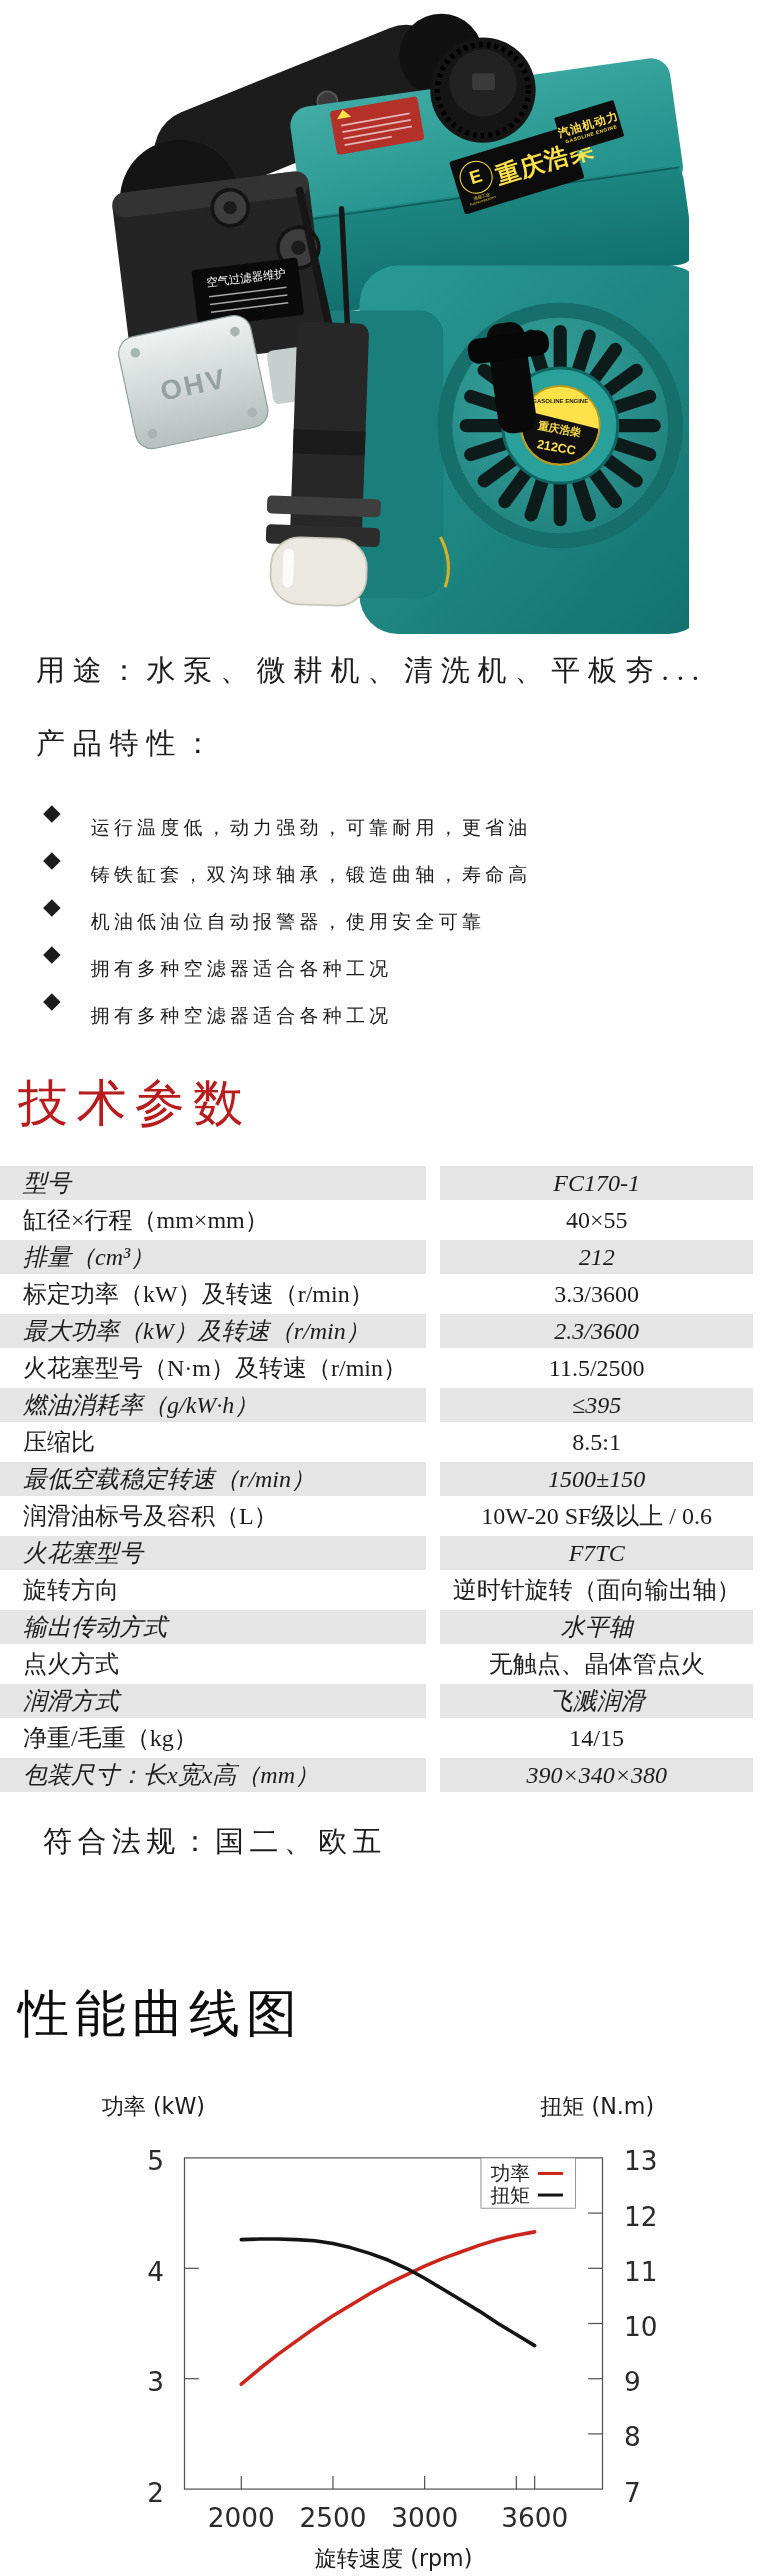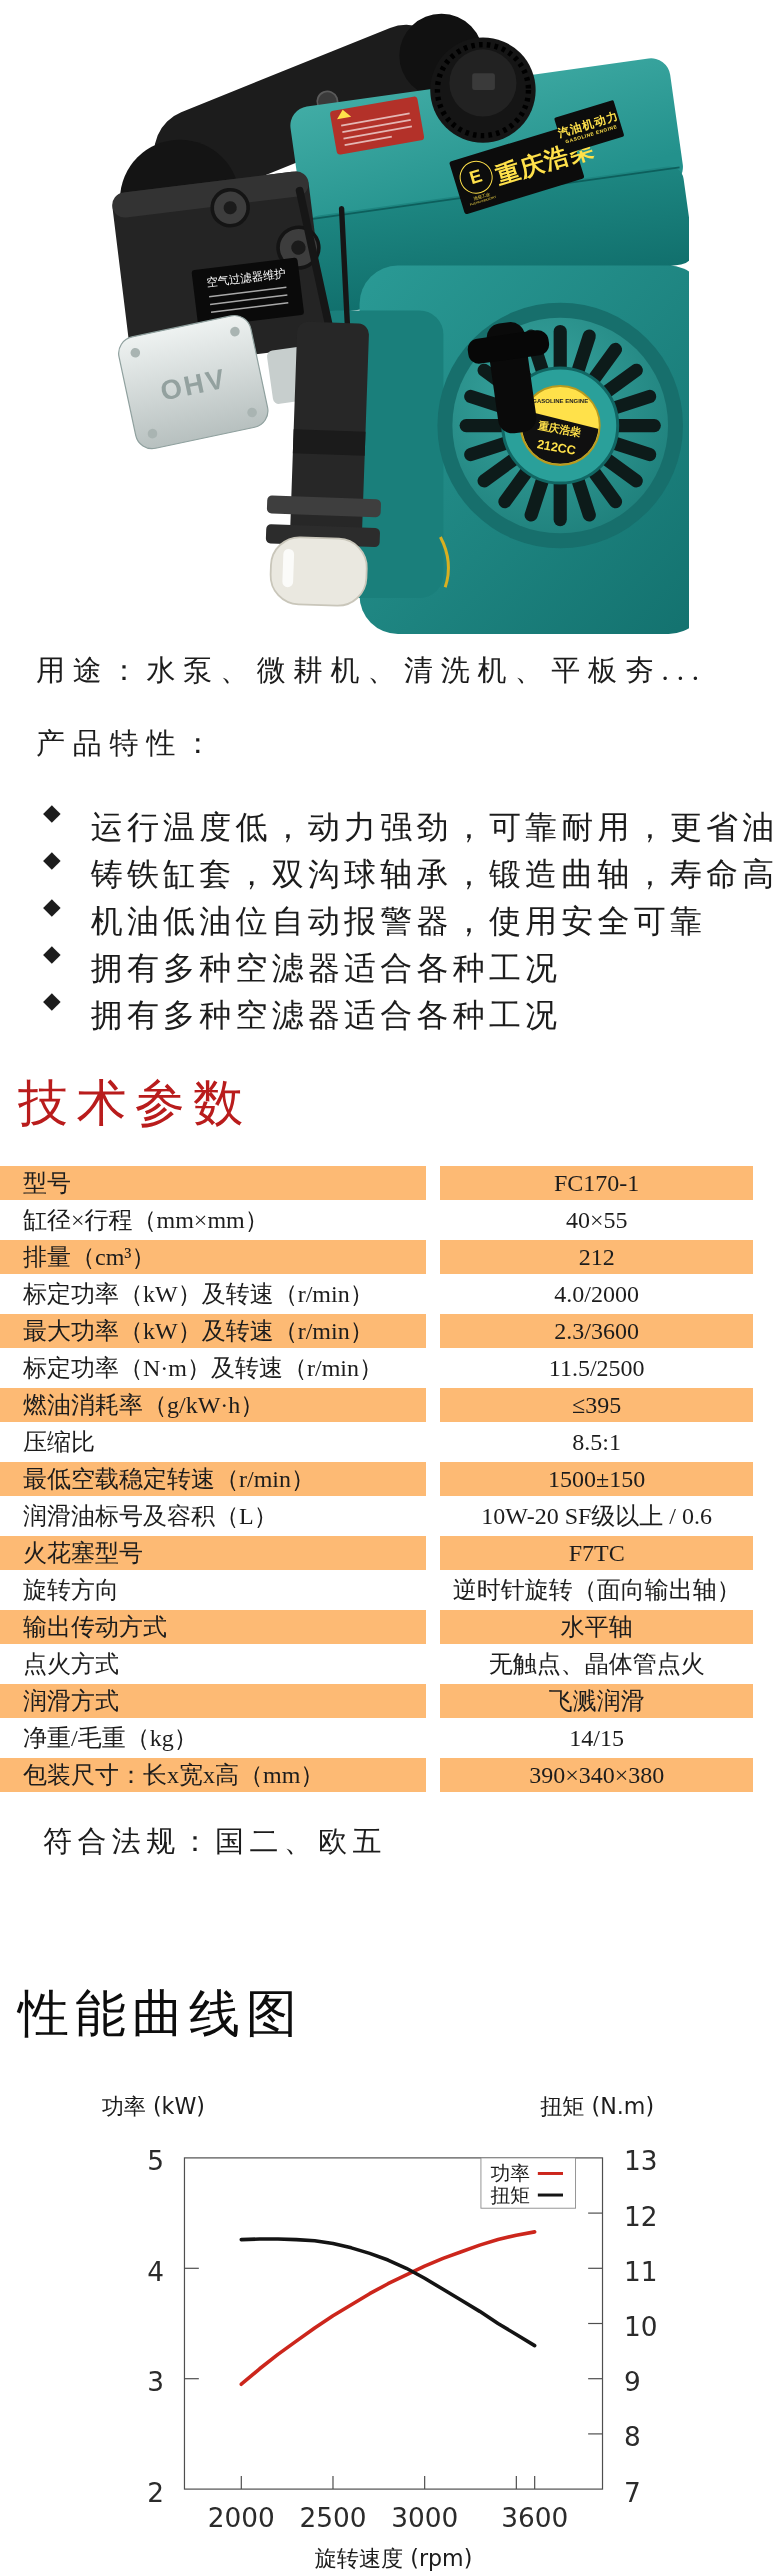--- a/index.html
+++ b/index.html
@@ -38,35 +38,35 @@
   }
   .tag-cn{color:#ffe14a;font:bold 11.4px "Liberation Sans",sans-serif;letter-spacing:1.2px;white-space:nowrap;}
   .tag-en{color:#ffe14a;font:bold 4.8px "Liberation Sans",sans-serif;letter-spacing:0.6px;white-space:nowrap;}
 
   
   #usage{left:36px;top:655px;font-size:29px;letter-spacing:7.8px;line-height:31px;}
   #features-heading{left:36px;top:728px;font-size:29px;letter-spacing:7.8px;line-height:31px;}
   #feature-list{left:43px;top:789px;width:718px;}
   .feature-item{display:flex;align-items:center;height:47px;}
   .bullet{font-size:23px;margin-right:30px;flex:0 0 auto;}
-  .feature-text{font-size:32px;letter-spacing:4.2px;white-space:nowrap;margin-top:30px;}
+  .feature-text{font-size:19px;letter-spacing:4.2px;white-space:nowrap;margin-top:30px;}
 
   #specs-heading{left:18px;top:1075px;font-size:50px;letter-spacing:8.4px;line-height:57px;color:#b91c1c;}
   #spec-table{left:0;top:1166px;width:778px;}
   .spec-row{display:flex;height:34px;margin-bottom:3px;}
   .spec-label{
     width:426px;box-sizing:border-box;padding-left:23px;
     display:flex;align-items:center;font-size:24px;white-space:nowrap;
   }
   .col-gap{width:14.4px;flex:0 0 auto;}
   .spec-value{
     flex:1;margin-right:25px;display:flex;align-items:center;justify-content:center;
     font-size:24px;white-space:nowrap;
   }
-  .spec-row.alt .spec-label,.spec-row.alt .spec-value{background:#fdba74;}
+  .spec-row.alt .spec-label,.spec-row.alt .spec-value{background:#e5e5e5;font-style:italic;}
 
   #compliance{left:43px;top:1824px;font-size:29px;letter-spacing:5.4px;line-height:34px;}
   #chart-heading{left:18px;top:1984px;font-size:51px;letter-spacing:6px;line-height:60px;color:#0d0d0d;}
 
   
   #chart-wrap{left:0;top:2071px;width:778px;height:505px;}
   .tick-num{font:44px "DejaVu Sans","Liberation Sans",sans-serif;fill:#2b2b2b;}
   .axis-title{font:37px "DejaVu Sans","Liberation Sans",sans-serif;fill:#1c1c1c;}
   .legend-label{font:33px "DejaVu Sans","Liberation Sans",sans-serif;fill:#1c1c1c;}
 </style>
@@ -272,29 +272,29 @@
       <div class="spec-value">40×55</div>
     </div>
     <div class="spec-row alt">
       <div class="spec-label">排量（cm³）</div>
       <div class="col-gap"></div>
       <div class="spec-value">212</div>
     </div>
     <div class="spec-row">
       <div class="spec-label">标定功率（kW）及转速（r/min）</div>
       <div class="col-gap"></div>
-      <div class="spec-value">4.0/2000</div>
+      <div class="spec-value">3.3/3600</div>
     </div>
     <div class="spec-row alt">
       <div class="spec-label">最大功率（kW）及转速（r/min）</div>
       <div class="col-gap"></div>
       <div class="spec-value">2.3/3600</div>
     </div>
     <div class="spec-row">
-      <div class="spec-label">标定功率（N·m）及转速（r/min）</div>
+      <div class="spec-label">火花塞型号（N·m）及转速（r/min）</div>
       <div class="col-gap"></div>
       <div class="spec-value">11.5/2500</div>
     </div>
     <div class="spec-row alt">
       <div class="spec-label">燃油消耗率（g/kW·h）</div>
       <div class="col-gap"></div>
       <div class="spec-value">≤395</div>
     </div>
     <div class="spec-row">
       <div class="spec-label">压缩比</div>

